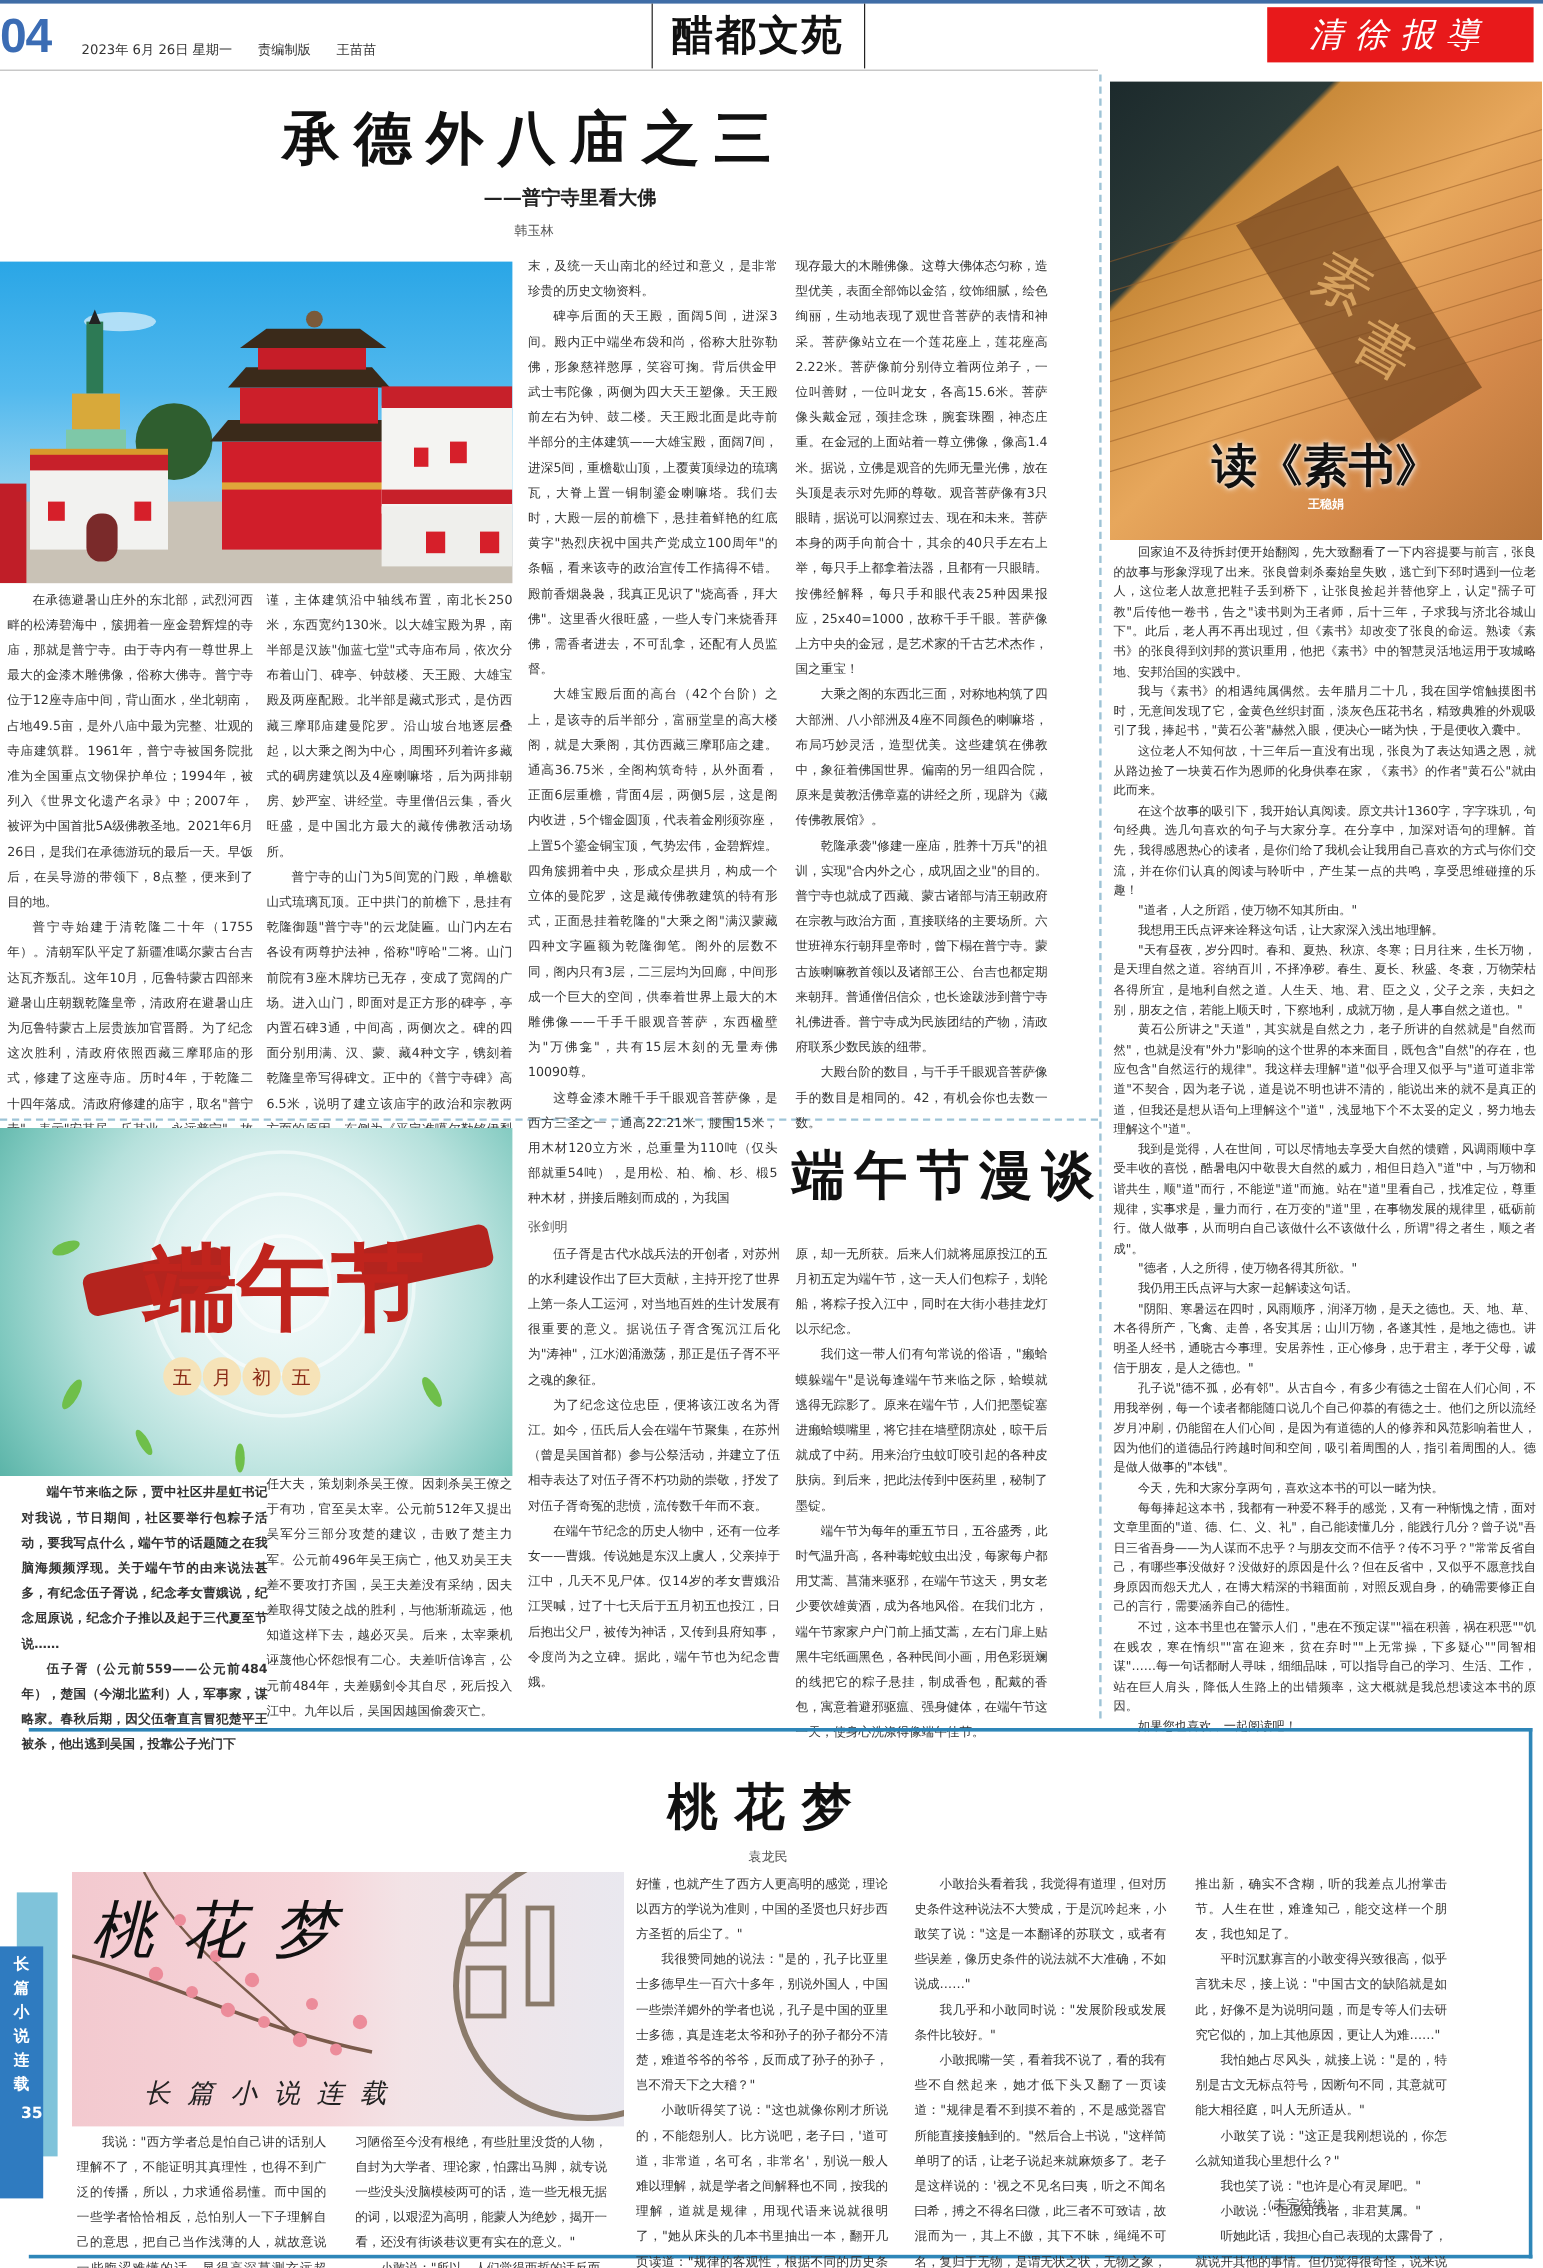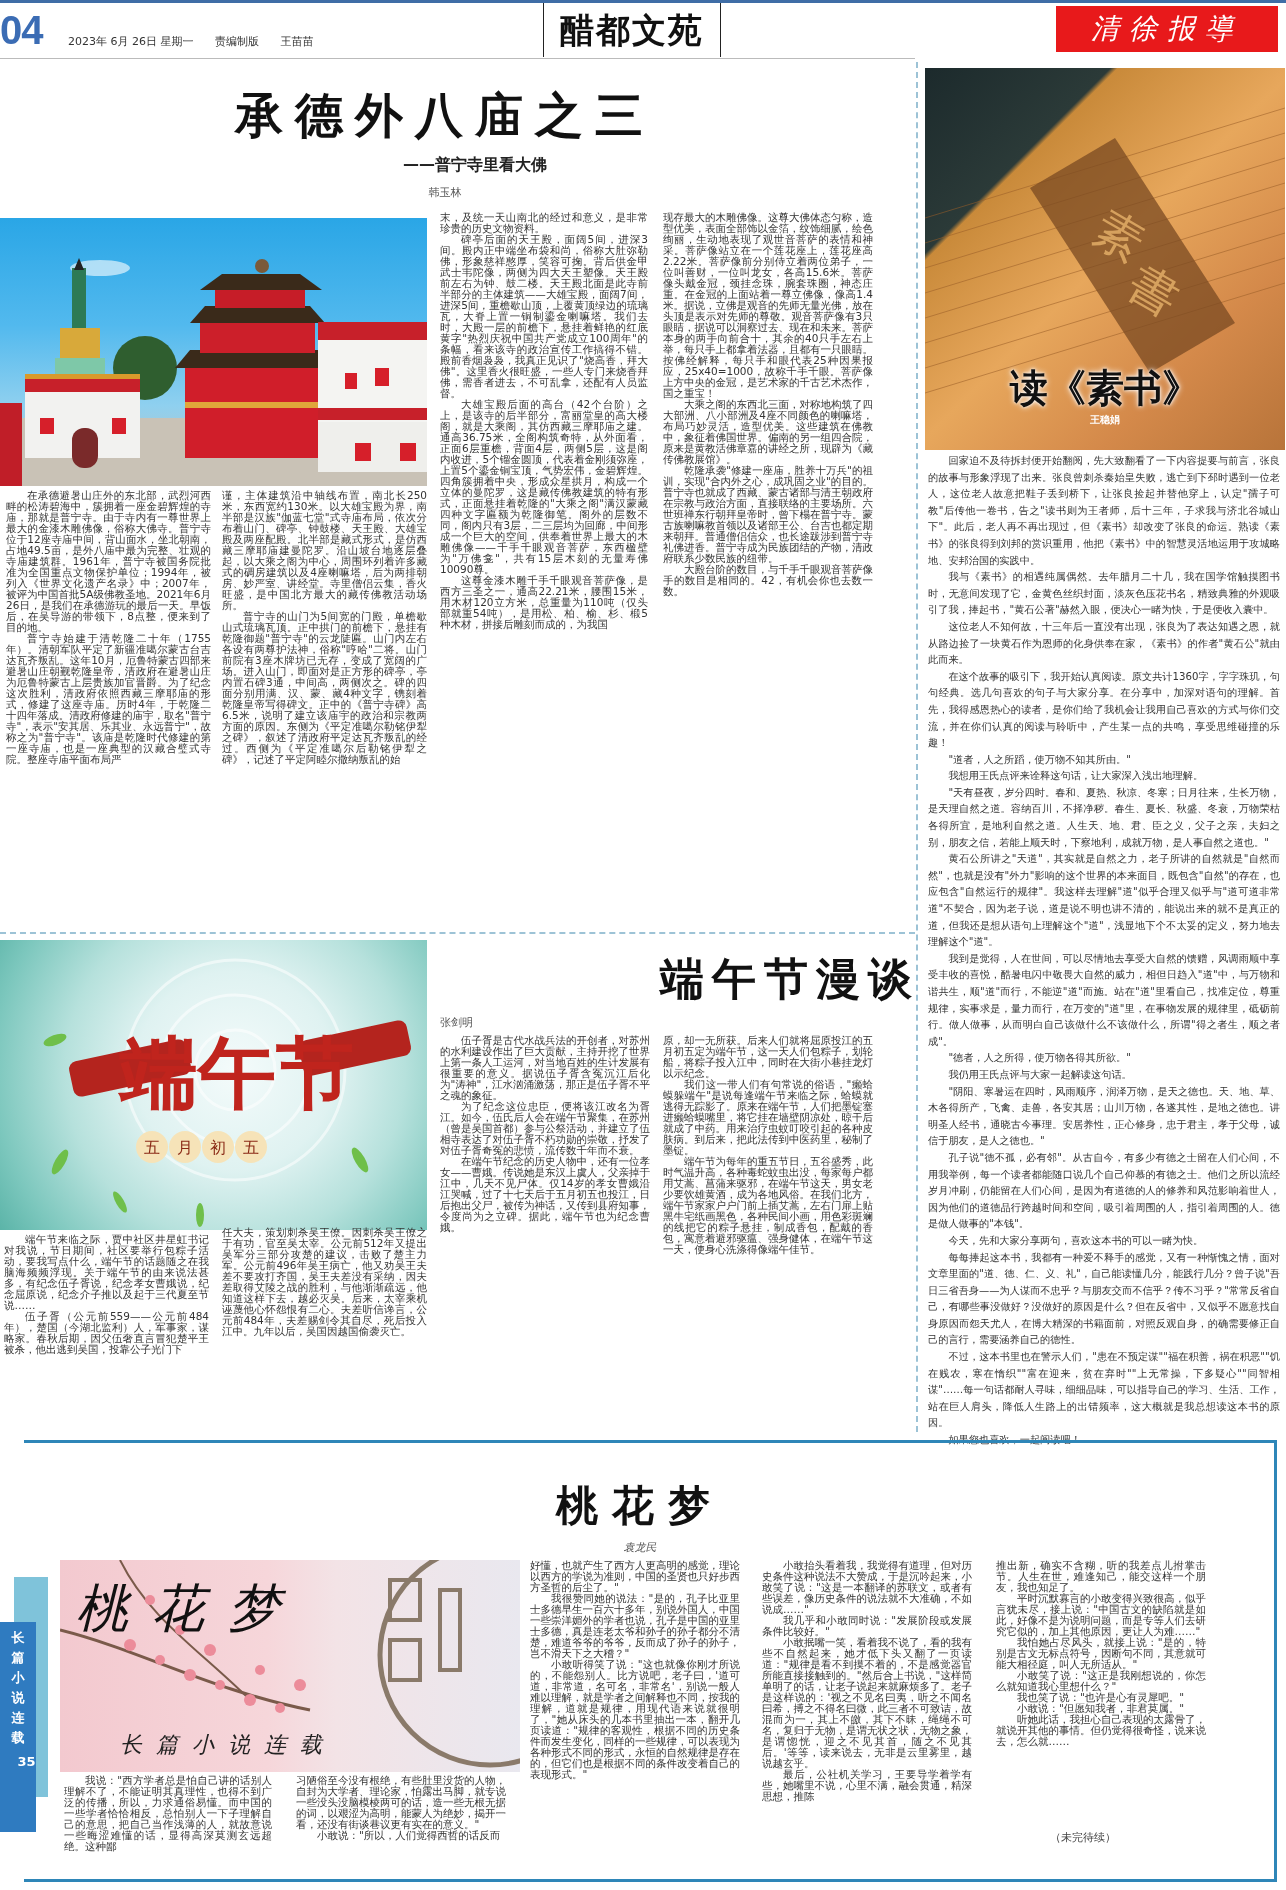--- a/index.html
+++ b/index.html
@@ -16,36 +16,36 @@
   .masthead{left:1056px;top:6px;width:222px;height:46px;background:#e8191b;color:#fff;font-family:"DejaVu Serif",serif;font-style:italic;font-size:28px;letter-spacing:10px;text-align:center;line-height:46px;}
   .hdr-bottom{left:0;top:58px;width:915px;height:1px;background:#bbb;}
   
   .vdash{border-left:2px dashed #9dc3d6;}
   .hdash{border-top:2px dashed #9dc3d6;}
   
   .a1-title{left:0;top:84px;width:890px;text-align:center;font-size:48px;font-weight:bold;letter-spacing:12px;color:#111;}
   .a1-sub{left:0;top:155px;width:890px;text-align:center;font-family:"DejaVu Serif",serif;font-size:16px;font-weight:bold;padding-left:60px;box-sizing:border-box;}
   .a1-author{left:0;top:185px;width:890px;text-align:center;font-size:11px;color:#555;}
   .photo-temple{left:0;top:218px;width:427px;height:268px;overflow:hidden;background:linear-gradient(#2aa6e6 0%,#52b9ee 40%,#8fd0ef 70%,#c8c0b8 100%);}
-  .col{font-size:10.5px;line-height:11px;color:#333;text-align:justify;}
+  .col{font-size:10.5px;line-height:21px;color:#333;text-align:justify;}
   .col p{margin:0;text-indent:2em;}
   
   .photo-book{left:925px;top:68px;width:360px;height:382px;overflow:hidden;background:linear-gradient(135deg,#1c2a2c 0%,#2b3a38 25%,#c98a3a 26%,#e7a75c 50%,#d4894a 75%,#b8743a 100%);}
   .sushu-title{left:0;top:295px;width:360px;text-align:center;font-size:38px;font-weight:bold;color:#111;text-shadow:0 0 3px #fff,0 0 6px #fff;}
   .sushu-author{left:0;top:345px;width:360px;text-align:center;font-size:10px;color:#fff;font-weight:bold;}
   
   .photo-dw{left:0;top:940px;width:427px;height:290px;overflow:hidden;background:radial-gradient(circle at 55% 45%,#f4fbfb 0%,#dff2f1 35%,#b6e1dc 60%,#7cc7bd 85%,#5bb4a8 100%);}
   .dw-title{left:440px;top:950px;width:480px;text-align:right;font-size:44px;font-weight:bold;letter-spacing:8px;color:#111;}
   .dw-author{left:440px;top:1015px;width:480px;text-align:left;font-size:11px;color:#555;}
   
   .th-frame{left:24px;top:1440px;width:1253px;height:442px;border:3px solid #2e86b8;border-left:none;box-sizing:border-box;}
   .th-side-bg{left:14px;top:1577px;width:34px;height:220px;background:#7fc3da;}
   .th-side{left:0;top:1622px;width:36px;height:210px;background:#2f7bc0;color:#fff;font-weight:bold;font-size:13px;text-align:center;line-height:20px;padding-top:6px;box-sizing:border-box;}
   .th-title{left:440px;top:1478px;width:400px;text-align:center;font-size:42px;font-weight:bold;letter-spacing:14px;color:#111;}
-  .th-author{left:440px;top:1540px;width:400px;text-align:center;font-family:"DejaVu Serif",serif;font-size:11px;color:#555;font-style:italic;}
+  .th-author{left:440px;top:1540px;width:400px;text-align:center;font-family:"DejaVu Serif",serif;font-size:11px;color:#555;}
   .photo-th{left:60px;top:1560px;width:460px;height:212px;overflow:hidden;background:linear-gradient(90deg,#f3c9cf 0%,#f6d6da 45%,#f3e3e6 60%,#e9e8ef 100%);}
   .th-img-title{left:16px;top:14px;font-family:"DejaVu Serif",serif;font-style:italic;font-size:52px;letter-spacing:24px;color:#111;}
   .th-img-sub{left:60px;top:170px;font-family:"DejaVu Serif",serif;font-style:italic;font-size:22px;letter-spacing:14px;color:#222;}
   .cont{left:1050px;top:1830px;font-family:"DejaVu Serif",serif;font-size:11px;color:#444;}
 </style>
 </head>
 <body>
 
 <div class="abs hdr-line"></div>
 <div class="abs pageno">04</div>
@@ -204,21 +204,21 @@
 <div class="abs col" style="left:440px;top:1035px;width:210px;">
   <p>伍子胥是古代水战兵法的开创者，对苏州的水利建设作出了巨大贡献，主持开挖了世界上第一条人工运河，对当地百姓的生计发展有很重要的意义。据说伍子胥含冤沉江后化为"涛神"，江水汹涌激荡，那正是伍子胥不平之魂的象征。</p>
   <p>为了纪念这位忠臣，便将该江改名为胥江。如今，伍氏后人会在端午节聚集，在苏州（曾是吴国首都）参与公祭活动，并建立了伍相寺表达了对伍子胥不朽功勋的崇敬，抒发了对伍子胥奇冤的悲愤，流传数千年而不衰。</p>
   <p>在端午节纪念的历史人物中，还有一位孝女——曹娥。传说她是东汉上虞人，父亲掉于江中，几天不见尸体。仅14岁的孝女曹娥沿江哭喊，过了十七天后于五月初五也投江，日后抱出父尸，被传为神话，又传到县府知事，令度尚为之立碑。据此，端午节也为纪念曹娥。</p>
 </div>
 <div class="abs col" style="left:663px;top:1035px;width:210px;">
   <p style="text-indent:0">原，却一无所获。后来人们就将屈原投江的五月初五定为端午节，这一天人们包粽子，划轮船，将粽子投入江中，同时在大街小巷挂龙灯以示纪念。</p>
   <p>我们这一带人们有句常说的俗语，"癞蛤蟆躲端午"是说每逢端午节来临之际，蛤蟆就逃得无踪影了。原来在端午节，人们把墨锭塞进癞蛤蟆嘴里，将它挂在墙壁阴凉处，晾干后就成了中药。用来治疗虫蚊叮咬引起的各种皮肤病。到后来，把此法传到中医药里，秘制了墨锭。</p>
   <p>端午节为每年的重五节日，五谷盛秀，此时气温升高，各种毒蛇蚊虫出没，每家每户都用艾蒿、菖蒲来驱邪，在端午节这天，男女老少要饮雄黄酒，成为各地风俗。在我们北方，端午节家家户户门前上插艾蒿，左右门扉上贴黑牛宅纸画黑色，各种民间小画，用色彩斑斓的线把它的粽子悬挂，制成香包，配戴的香包，寓意着避邪驱瘟、强身健体，在端午节这一天，使身心洗涤得像端午佳节。</p>
 </div>
-<div class="abs col" style="left:4px;top:1234px;width:205px;">
+<div class="abs col" style="left:18px;top:1234px;width:205px;font-weight:bold;">
   <p>端午节来临之际，贾中社区井星虹书记对我说，节日期间，社区要举行包粽子活动，要我写点什么，端午节的话题随之在我脑海频频浮现。关于端午节的由来说法甚多，有纪念伍子胥说，纪念孝女曹娥说，纪念屈原说，纪念介子推以及起于三代夏至节说……</p>
   <p>伍子胥（公元前559——公元前484年），楚国（今湖北监利）人，军事家，谋略家。春秋后期，因父伍奢直言冒犯楚平王被杀，他出逃到吴国，投靠公子光门下</p>
 </div>
 <div class="abs col" style="left:222px;top:1227px;width:205px;">
   <p style="text-indent:0">任大夫，策划刺杀吴王僚。因刺杀吴王僚之于有功，官至吴太宰。公元前512年又提出吴军分三部分攻楚的建议，击败了楚主力军。公元前496年吴王病亡，他又劝吴王夫差不要攻打齐国，吴王夫差没有采纳，因夫差取得艾陵之战的胜利，与他渐渐疏远，他知道这样下去，越必灭吴。后来，太宰乘机诬蔑他心怀怨恨有二心。夫差听信谗言，公元前484年，夫差赐剑令其自尽，死后投入江中。九年以后，吴国因越国偷袭灭亡。</p>
 </div>
 
 <div class="abs th-frame"></div>
 <div class="abs th-side-bg"></div>
 <div class="abs th-side">

